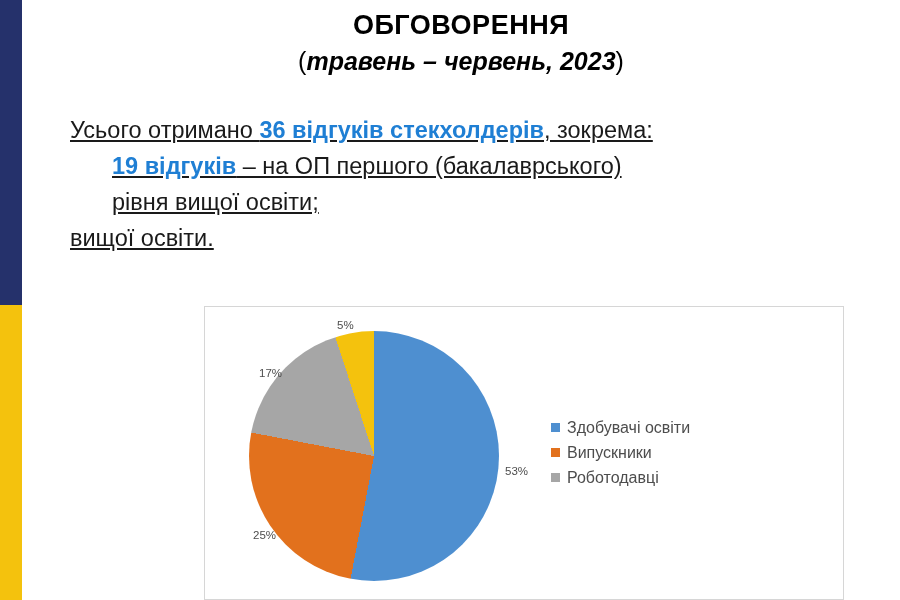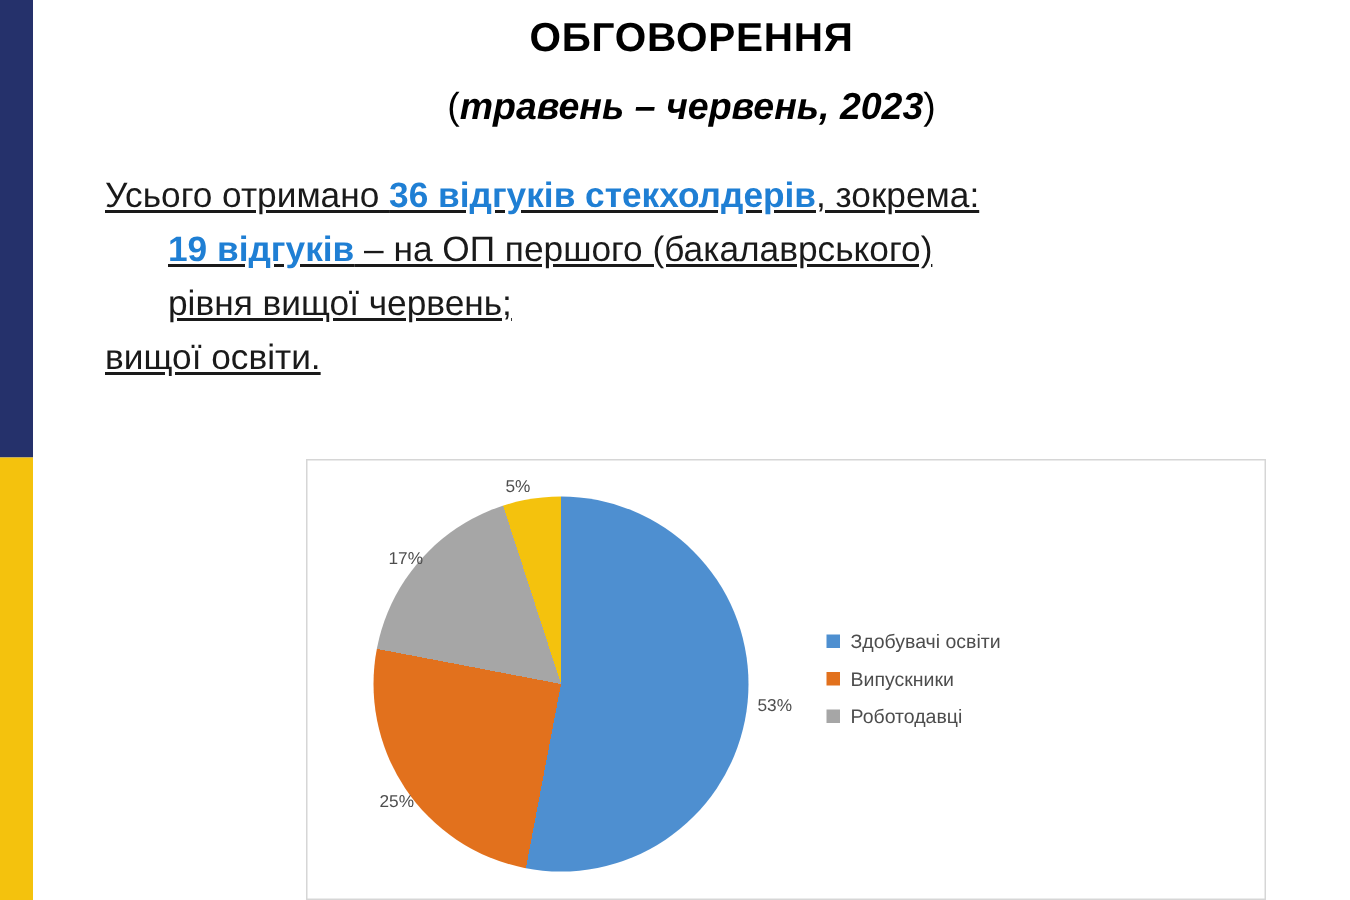--- a/index.html
+++ b/index.html
@@ -54,21 +54,21 @@
     font-size: 27px;
     font-weight: bold;
     color: #000000;
     letter-spacing: 0.5px;
     line-height: 34px;
   }
   .title-sub {
     font-size: 25px;
     color: #000000;
     line-height: 34px;
-    margin-top: 12px;
+    margin-top: 2px;
   }
   .title-sub .ital {
     font-style: italic;
     font-weight: bold;
   }
 
   .body-text {
     position: absolute;
     left: 70px;
     top: 112px;
@@ -135,21 +135,21 @@
     align-items: center;
     height: 25px;
   }
   .legend-swatch {
     width: 9px;
     height: 9px;
     margin-right: 7px;
     flex: 0 0 auto;
   }
   .legend-label {
-    font-size: 13px;
+    font-size: 16px;
     color: #4d4d4d;
   }
 </style>
 </head>
 <body>
 
 <div class="slide">
 
   <div class="edge-bar">
     <div class="edge-blue"></div>
@@ -157,21 +157,21 @@
   </div>
 
   <div class="title-block">
     <div class="title-main">ОБГОВОРЕННЯ</div>
     <div class="title-sub"><span>(</span><span class="ital">травень – червень, 2023</span><span>)</span></div>
   </div>
 
   <div class="body-text">
     <div><span>Усього отримано </span><span class="accent">36 відгуків стекхолдерів</span><span>, зокрема:</span></div>
     <div class="line-indent"><span class="accent">19 відгуків</span><span> – на ОП першого (бакалаврського)</span></div>
-    <div class="line-indent">рівня вищої червень;</div>
+    <div class="line-indent">рівня вищої освіти;</div>
     <div>вищої освіти.</div>
   </div>
 
   <div class="chart-frame">
     <div class="pie-wrap">
       <div class="pie" id="pie-shape" style="background: conic-gradient(rgb(78, 143, 208) 0deg, rgb(78, 143, 208) 190.8deg, rgb(226, 113, 29) 190.8deg, rgb(226, 113, 29) 280.8deg, rgb(166, 166, 166) 280.8deg, rgb(166, 166, 166) 342deg, rgb(244, 194, 13) 342deg, rgb(244, 194, 13) 360deg);"></div>
     </div>
     <div class="pct-label pct-53">53%</div>
     <div class="pct-label pct-25">25%</div>
     <div class="pct-label pct-17">17%</div>

